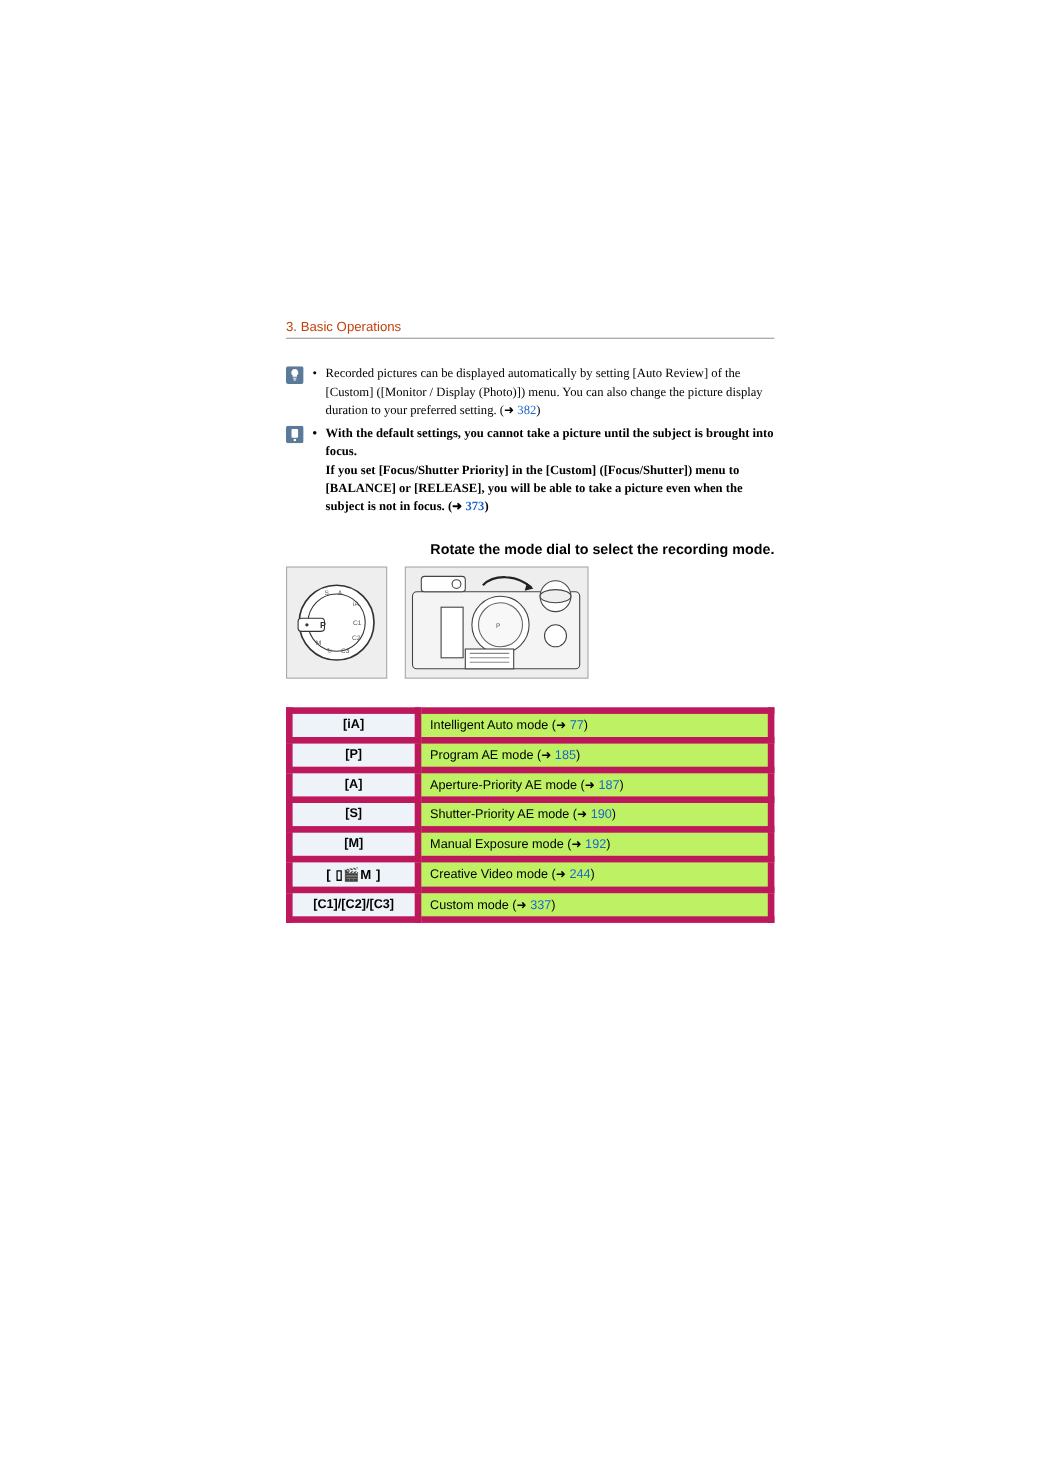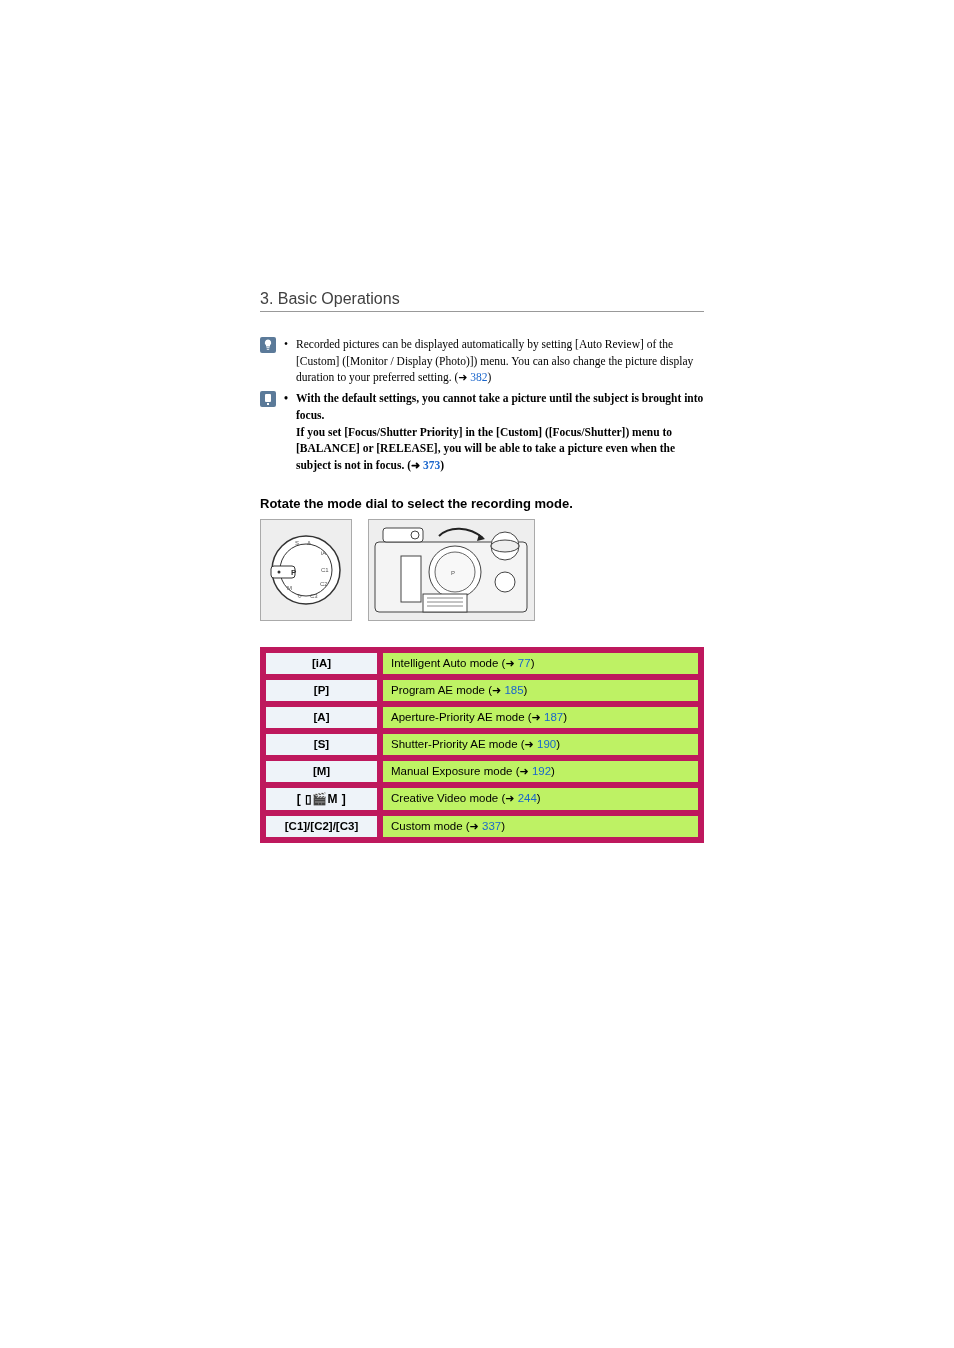--- a/index.html
+++ b/index.html
@@ -10,22 +10,22 @@
     color: #000;
     width: 954px;
   }
   .page {
     width: 954px;
     padding: 290px 250px 60px 260px;
     box-sizing: border-box;
     position: relative;
   }
   .header {
-    font-size: 16px;
-    color: #404040;
+    font-size: 12px;
+    color: #c2410c;
     margin-bottom: 3px;
   }
   .header-rule {
     height: 1px; background: #999;
     margin-bottom: 24px;
   }
 
   .note-group { margin-bottom: 22px; }
   .note {
     display: flex;
@@ -61,21 +61,21 @@
   .section-title-wrap {
     border-top: 1px solid #2a5fa0;
     border-bottom: 1px solid #2a5fa0;
     padding: 6px 0 6px 6px;
     margin-bottom: 22px;
   }
   .section-title {
     font-size: 17px; font-weight: bold; margin: 0;
   }
   .subheading {
-    font-size: 13px; font-weight: bold; margin: 0 0 8px 0;
+    font-size: 13px; font-weight: bold; margin: 0 0 8px 0; text-align: right;
   }
 
   .illus-row { display: flex; gap: 16px; margin-bottom: 26px; }
   .illus-box {
     border: 1px solid #aaa;
     background: #eee;
     height: 100px;
     display: flex; align-items: center; justify-content: center;
   }
   .illus-a { width: 90px; }

